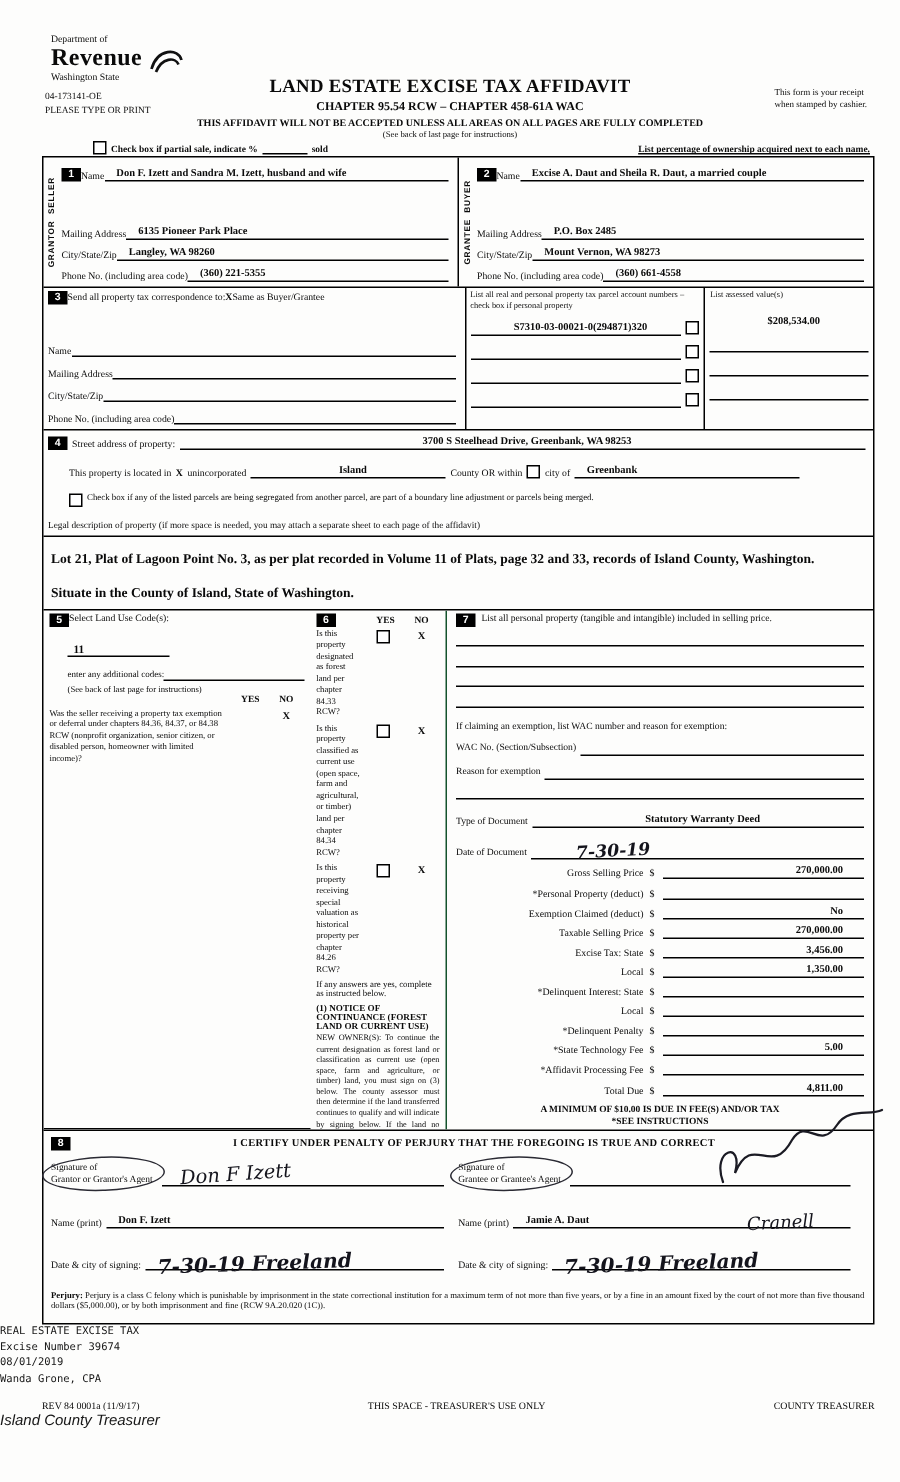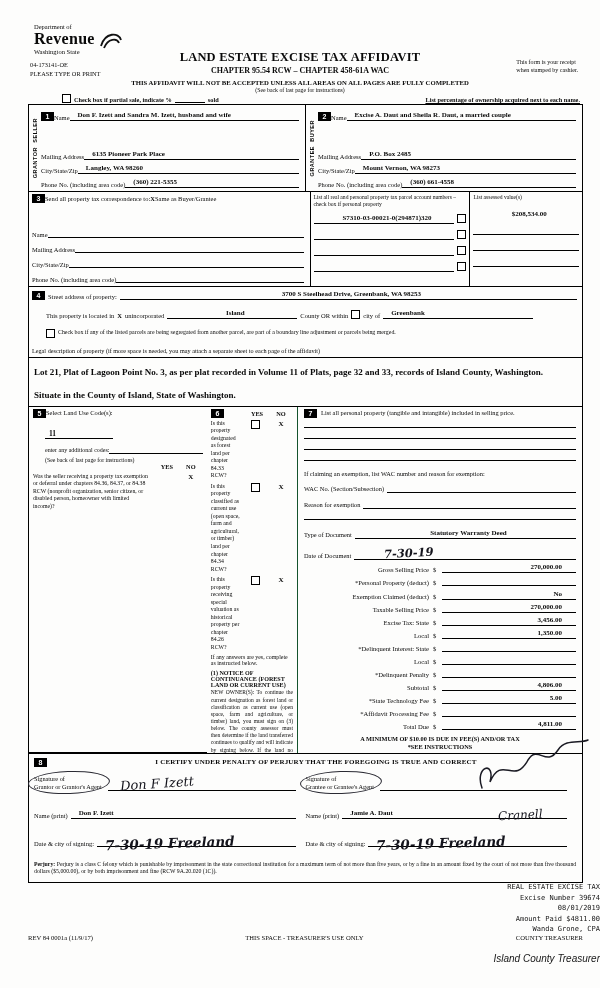--- a/index.html
+++ b/index.html
@@ -103,21 +103,21 @@
   .sigline{flex:1;border-bottom:1px solid #000;height:15px;position:relative}
   .scrawl1{position:absolute;left:12px;bottom:-1px;font-size:13px;transform:rotate(-4deg);white-space:nowrap}
   .nmrow,.dtrow{display:flex;margin-top:18px}
   .nmhalf{width:50%;display:flex;align-items:flex-end;gap:3px;font-size:6.5px;padding-right:10px;position:relative}
   .handnote{position:absolute;right:34px;bottom:-3px;font-size:12px;transform:rotate(-3deg)}
   .bigdate{position:absolute;left:8px;bottom:-5px;font-size:13.5px;white-space:nowrap;transform:rotate(-2deg)}
   .docdate-hand{position:absolute;left:30px;bottom:-2px;font-size:11.5px;transform:rotate(-3deg)}
   .grantee-scrawl{position:absolute;right:8px;top:738px;z-index:5}
   
   .perjury{padding:5px 5px 6px;font-size:5.8px;line-height:1.35}
-  .stamp{position:absolute;left:0;right:0;top:882px;text-align:right;font-family:"DejaVu Sans Mono",monospace;
+  .stamp{position:absolute;left:0;right:0;top:882px;text-align:left;font-family:"DejaVu Sans Mono",monospace;
          font-size:7px;line-height:1.5;color:#161616;z-index:4}
   .stamp .big{font-family:Liberation Sans, sans-serif;font-style:italic;font-size:10px;margin-top:16px}
   .footer{position:absolute;left:28px;right:17px;top:934px;display:flex;justify-content:space-between;
           align-items:flex-start;font-size:6.6px}
 </style>
 </head>
 <body>
 
 <div class="page">
 
@@ -453,25 +453,20 @@
             <span class="feelbl">Local</span>
             <span class="dollar">$</span>
             <span class="feeval"></span>
           </div>
         <div class="fee">
             <span class="feelbl">*Delinquent Penalty</span>
             <span class="dollar">$</span>
             <span class="feeval"></span>
           </div>
         <div class="fee">
-            <span class="feelbl">Subtotal</span>
-            <span class="dollar">$</span>
-            <span class="feeval">4,806.00</span>
-          </div>
-        <div class="fee">
             <span class="feelbl">*State Technology Fee</span>
             <span class="dollar">$</span>
             <span class="feeval">5.00</span>
           </div>
         <div class="fee">
             <span class="feelbl">*Affidavit Processing Fee</span>
             <span class="dollar">$</span>
             <span class="feeval"></span>
           </div>
         <div class="fee">
@@ -542,21 +537,20 @@
   </div>
 
   <svg class="grantee-scrawl" width="118" height="58" viewBox="0 0 118 58">
     <path d="M8 50 C 0 28, 22 22, 16 44 C 28 16, 40 48, 54 22 C 64 6, 72 30, 84 12 C 92 0, 106 6, 114 2" stroke="#1b1b24" stroke-width="1.5" fill="none" stroke-linecap="round"></path>
   </svg>
 
   <div class="stamp">
     <div>REAL ESTATE EXCISE TAX</div>
     <div>Excise Number 39674</div>
     <div>08/01/2019</div>
-    <div>Amount Paid $4811.00</div>
     <div>Wanda Grone, CPA</div>
     <div class="big">Island County Treasurer</div>
   </div>
 
   <div class="footer">
     <span>REV 84 0001a (11/9/17)</span>
     <span>THIS SPACE - TREASURER'S USE ONLY</span>
     <span>COUNTY TREASURER</span>
   </div>
 

